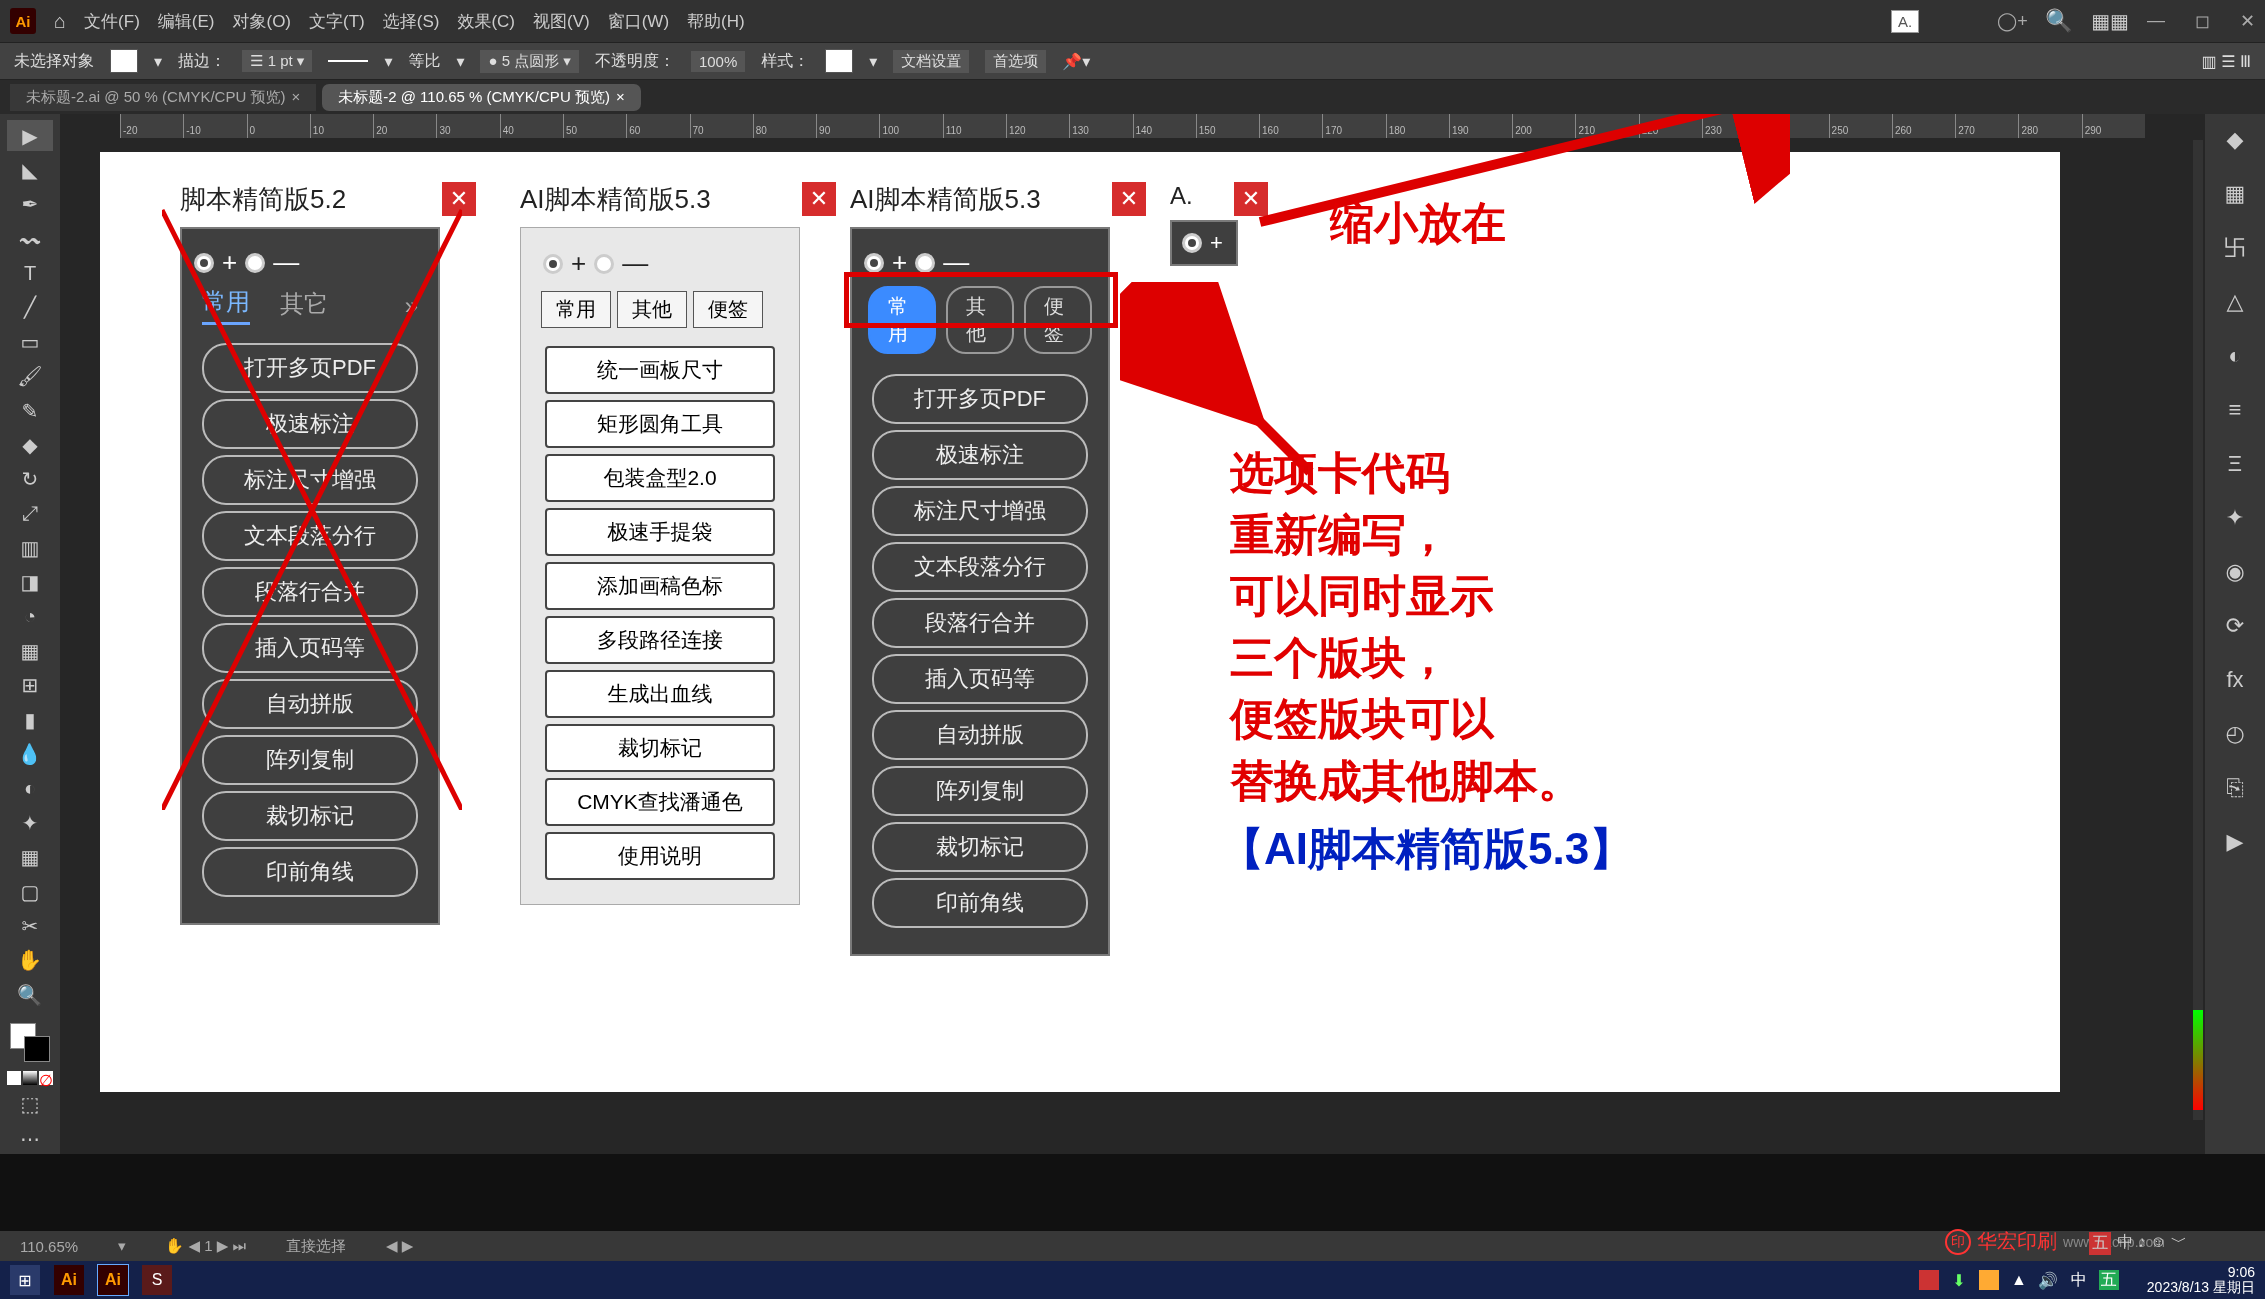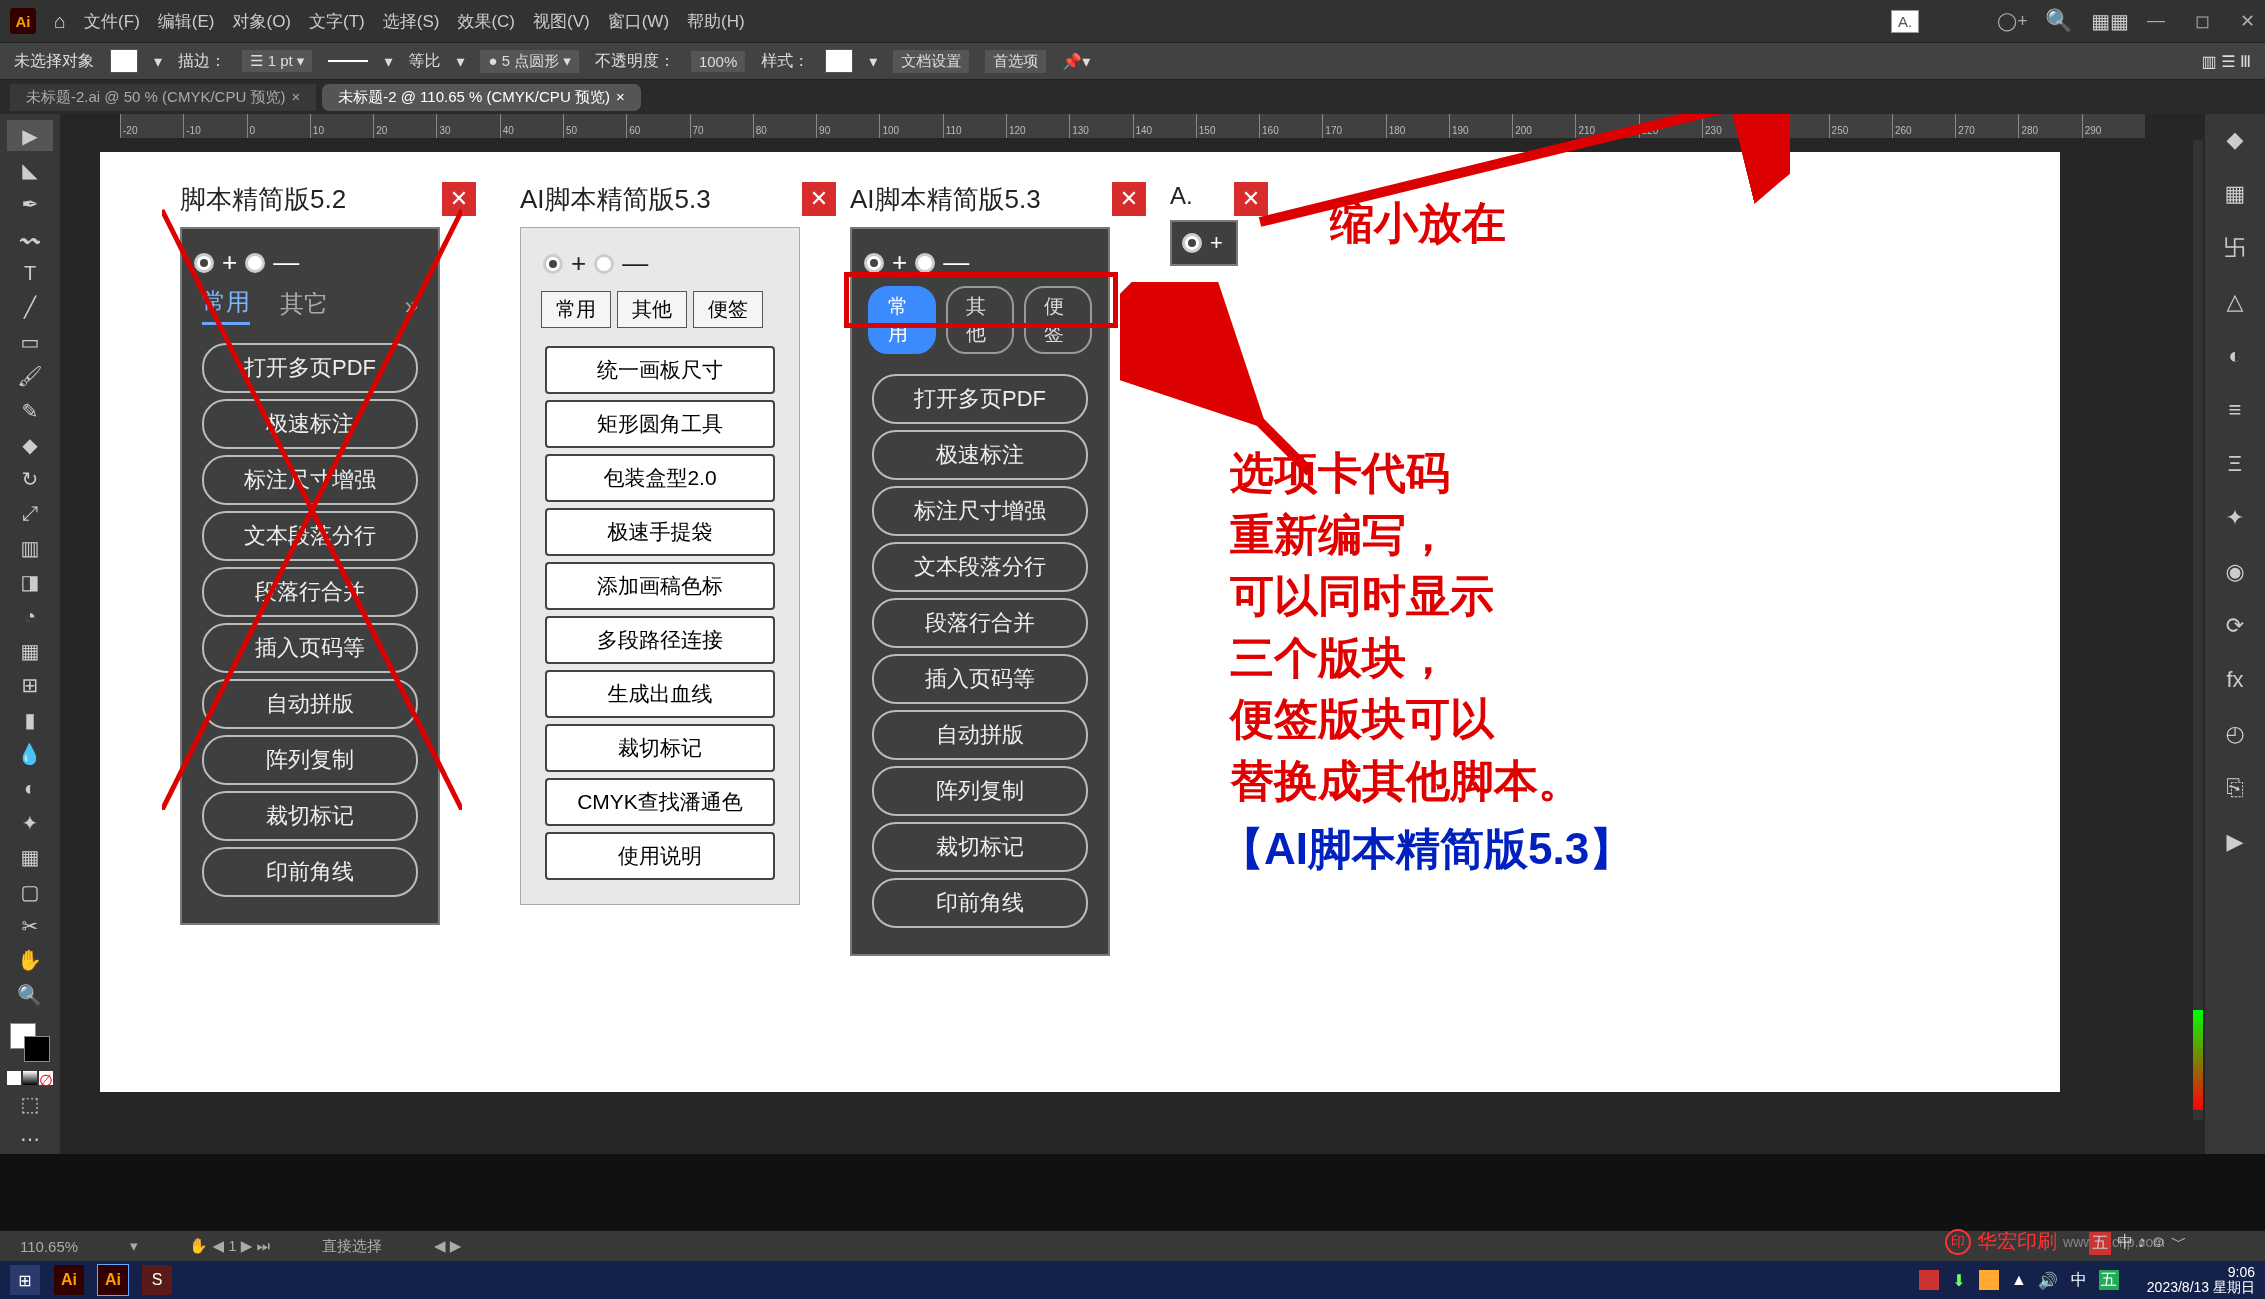--- a/index.html
+++ b/index.html
@@ -77,21 +77,21 @@
 .dark-panel2 { background:#3f3f3f; border:2px solid #7a7a7a; width:260px; padding:10px 0 20px;}
 .dark-panel2 .tabrow3 { display:flex; gap:10px; padding:0 16px 14px;}
 .dark-panel2 .tabrow3 .pt { border:2px solid #999; border-radius:20px; padding:5px 18px; font-size:20px; color:#ddd;}
 .dark-panel2 .tabrow3 .pt.on { background:#3b8bff; border-color:#3b8bff; color:#fff;}
 .dark-panel2 .btn { margin:6px 20px; border:2px solid #bbb; border-radius:24px; color:#eee; font-size:22px; text-align:center; padding:8px 0;}
 
 .mini-panel { background:#3f3f3f; border:2px solid #7a7a7a; width:68px; padding:6px;}
 .mini-panel .pic { padding:2px 4px; font-size:22px;}
 
 
-.status { position:absolute; bottom:38px; left:0; right:0; height:30px; background:#383838; color:#aaa; font-size:15px; display:flex; align-items:center; padding:0 20px; gap:52px;}
+.status { position:absolute; bottom:38px; left:0; right:0; height:30px; background:#383838; color:#aaa; font-size:15px; display:flex; align-items:center; padding:0 20px; gap:40px;}
 .taskbar { position:absolute; bottom:0; left:0; right:0; height:38px; background:#14214a; display:flex; align-items:center; padding:0 10px; gap:14px;}
 .taskbar .tb { width:30px; height:30px; background:#2a3a6a; display:flex; align-items:center; justify-content:center; color:#fff; font-size:16px;}
 .taskbar .tb.ai { background:#330000; color:#ff9a00; font-weight:bold;}
 .taskbar .spacer{flex:1;}
 .taskbar .clock { color:#fff; font-size:14px; text-align:right; line-height:1.1;}
 .tray { display:flex; gap:10px; color:#fff; font-size:16px; align-items:center; margin-right:14px;}
 .tray .ti { width:20px; height:20px; display:flex; align-items:center; justify-content:center;}
 
 
 .wm { position:absolute; right:100px; bottom:44px; color:#f33; font-size:20px; display:flex; align-items:center; gap:6px;}

